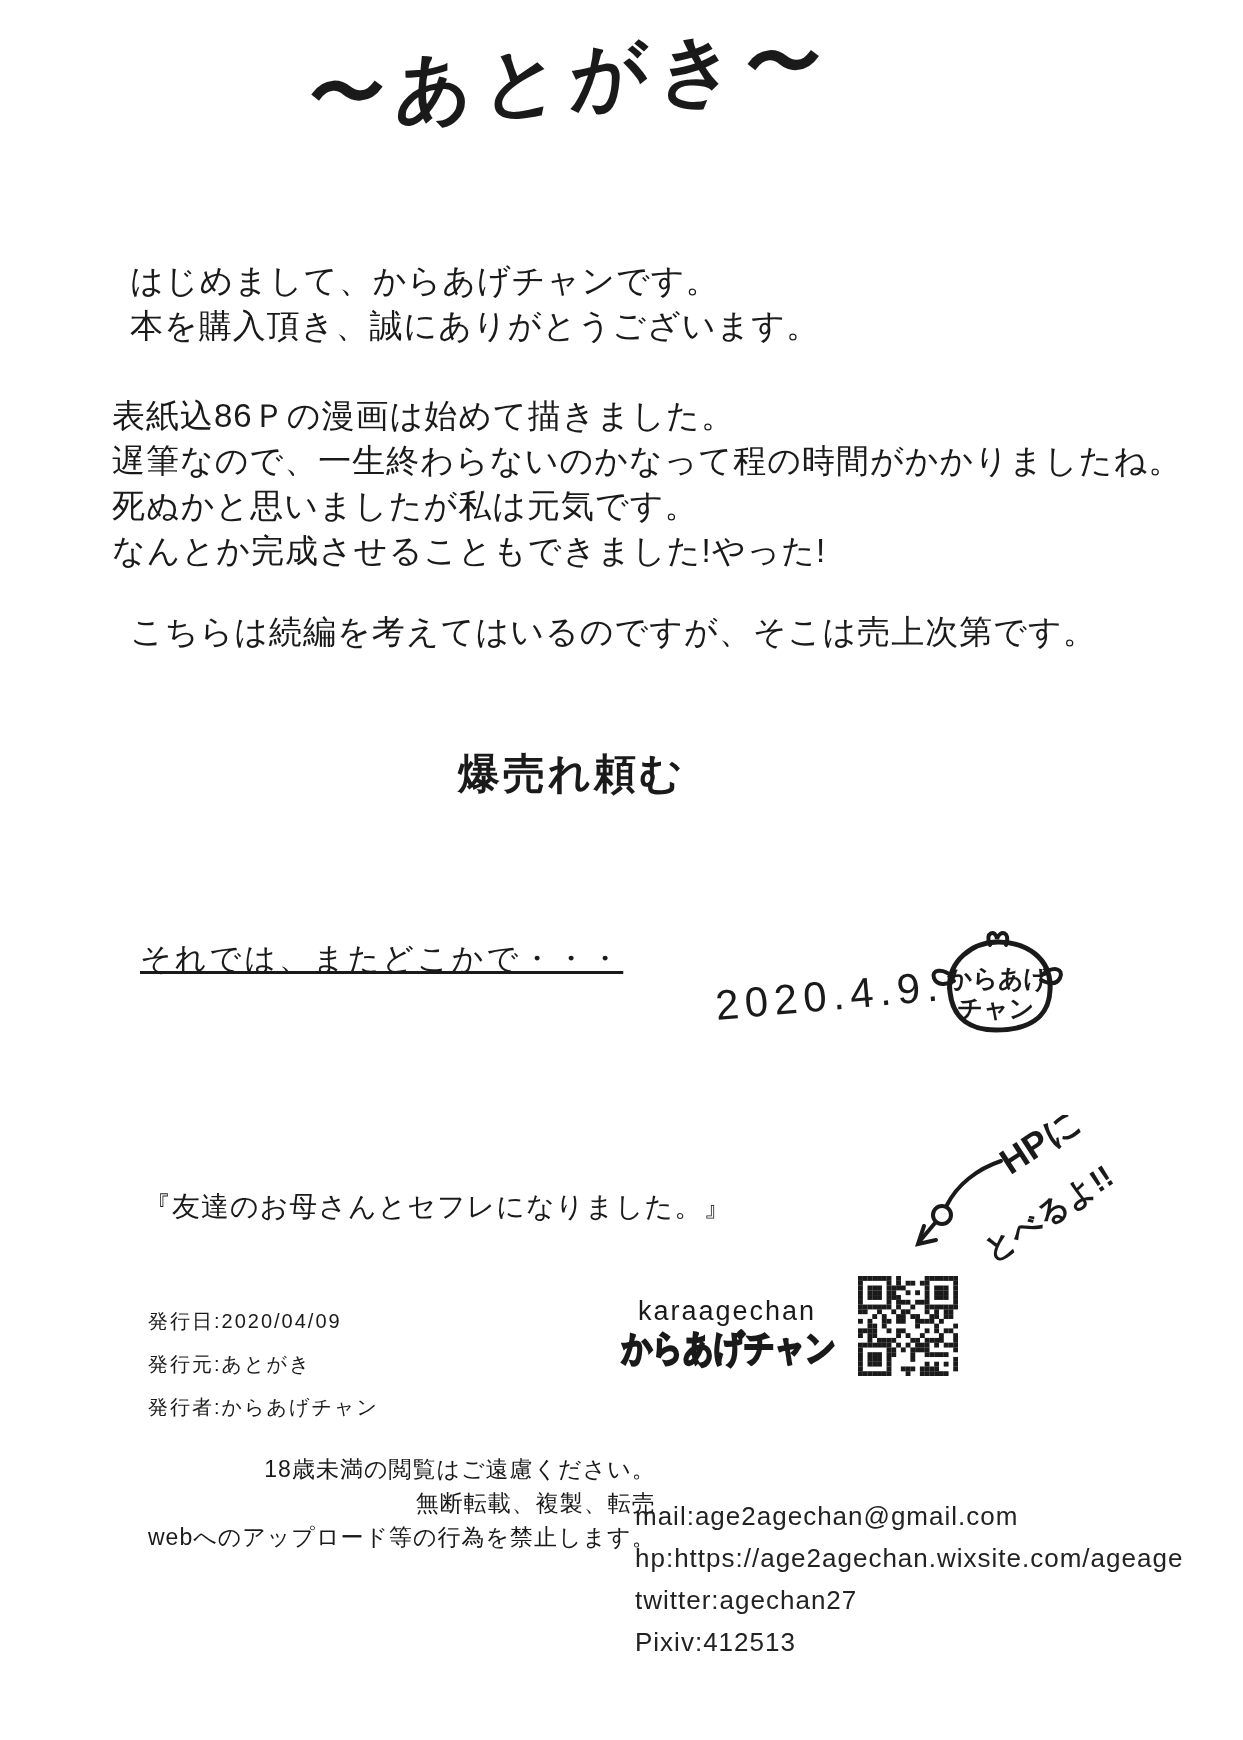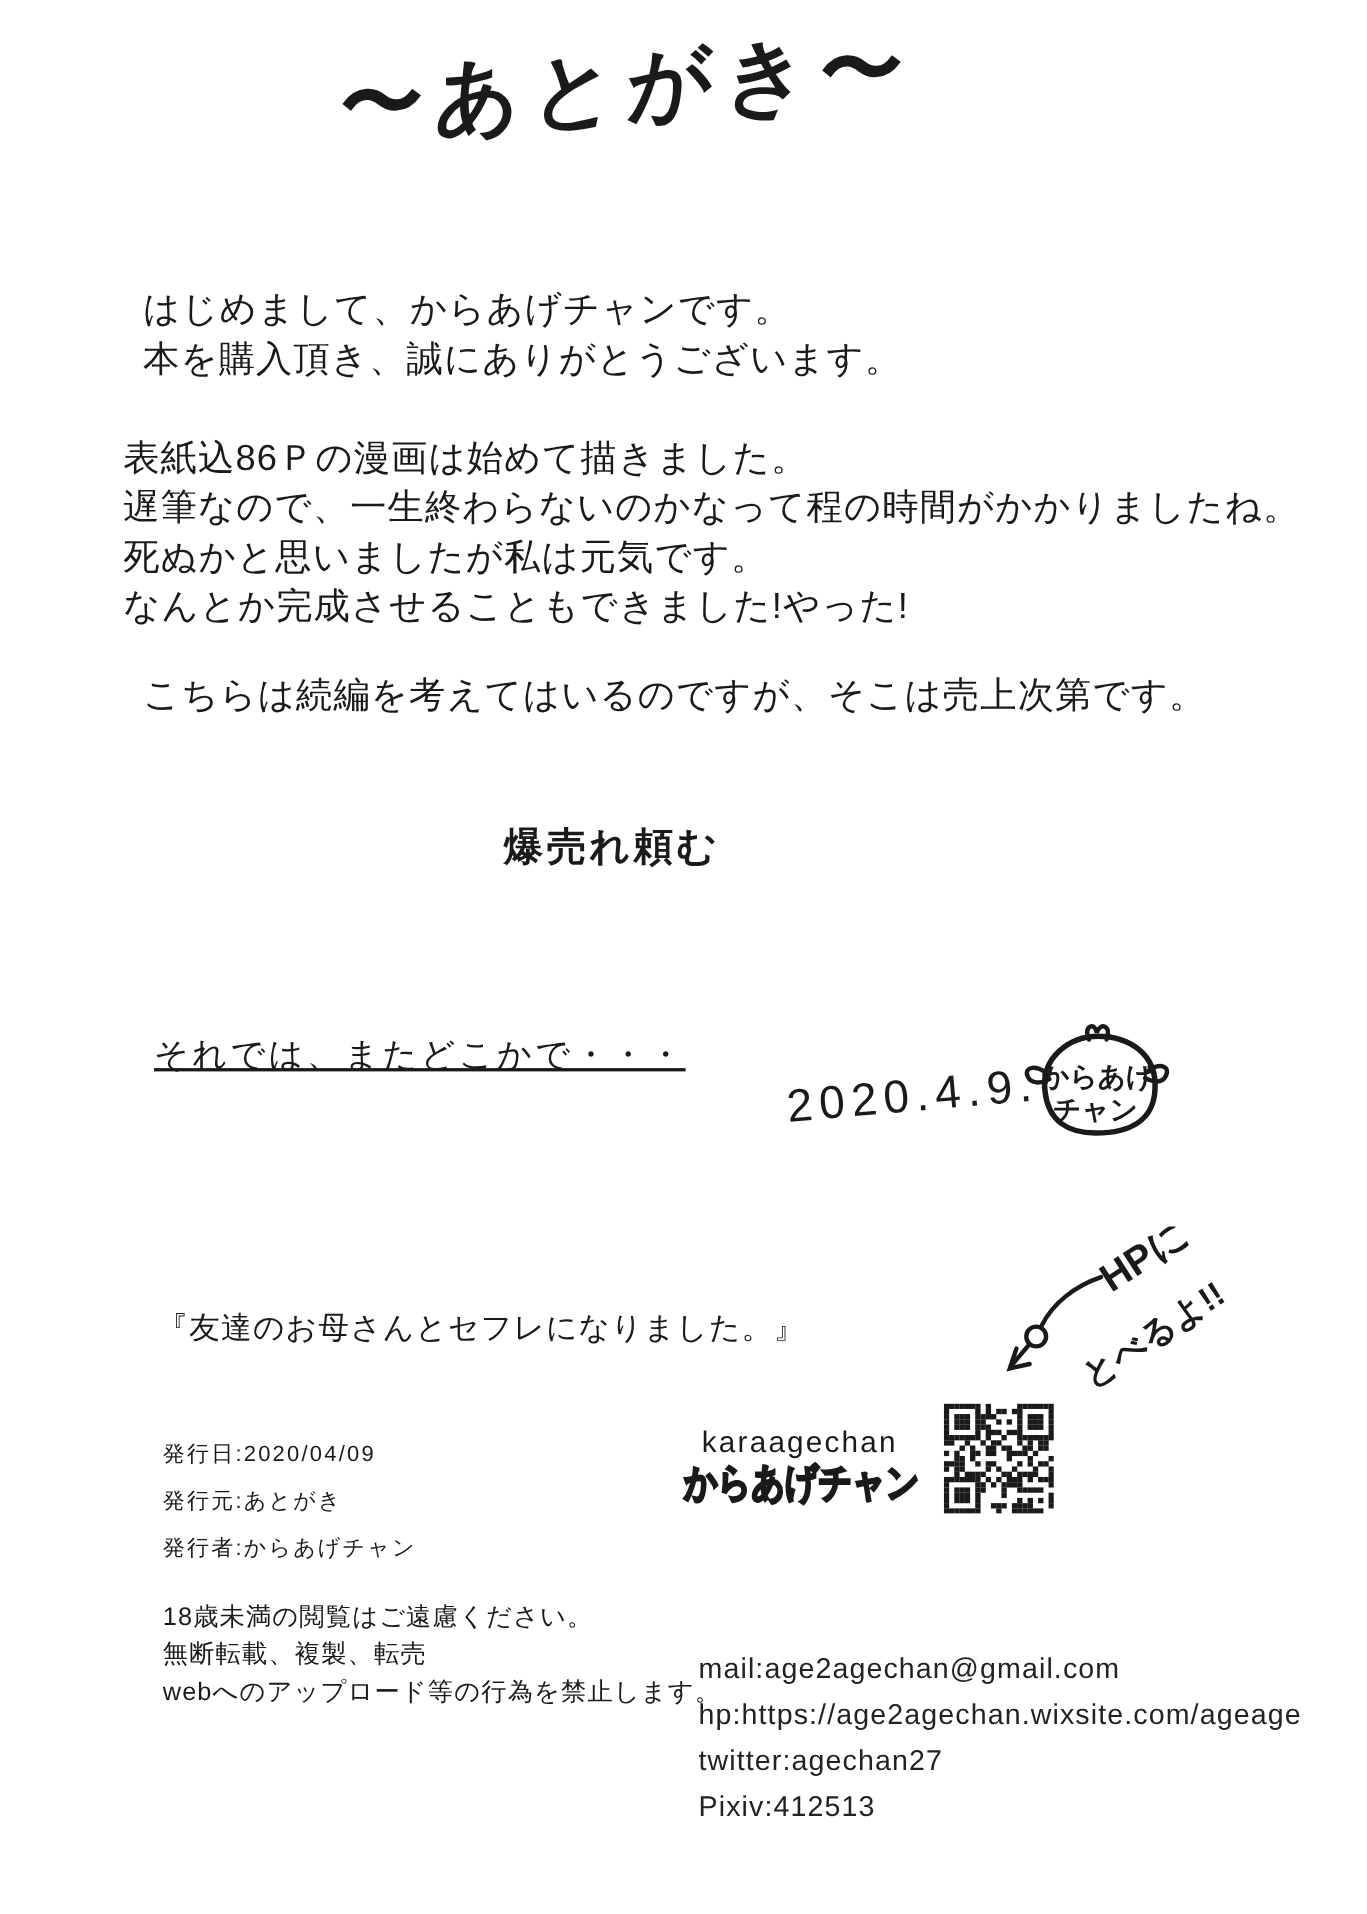--- a/index.html
+++ b/index.html
@@ -20,38 +20,38 @@
     text-align:center;
     transform:rotate(-4deg) skewX(-4deg);
     white-space:nowrap;
   }
   .para .line{font-size:33px;line-height:45px;letter-spacing:1px;white-space:nowrap;}
   .p1{left:130px;top:258px;}
   .p2{left:112px;top:393px;}
   .p3{left:130px;top:609px;text-align:right;}
   .emphasis{
     left:458px;top:746px;
-    font-size:36px;font-weight:bold;letter-spacing:3px;white-space:nowrap;
+    font-size:42px;font-weight:bold;letter-spacing:3px;white-space:nowrap;
   }
   .closing{
     left:140px;top:938px;
     font-family:"Liberation Serif","DejaVu Serif",serif;
     font-size:31px;letter-spacing:3px;white-space:nowrap;text-decoration:underline;
   }
   .date{
     left:715px;top:972px;
     font-size:42px;letter-spacing:6px;white-space:nowrap;
     transform:rotate(-5deg);
   }
   .mascot{left:926px;top:930px;}
   .hpnote{left:893px;top:1115px;}
   .booktitle{left:143px;top:1188px;font-size:28px;letter-spacing:1px;white-space:nowrap;}
   .pub{left:148px;top:1308px;}
   .pub .row{font-size:20px;height:43px;letter-spacing:2px;white-space:nowrap;}
-  .disc{left:148px;top:1452px;}
+  .disc{left:148px;top:1452px;text-align:right;}
   .disc .line{font-size:23px;line-height:34px;letter-spacing:1px;white-space:nowrap;}
   .circle-en{left:638px;top:1296px;font-size:27px;letter-spacing:2px;}
   .circle-jp{left:620px;top:1320px;}
   .qr{left:858px;top:1276px;}
   .contacts{left:635px;top:1464px;margin-top:37px;}
   .contacts .row{font-size:26px;height:42px;letter-spacing:1px;color:#222;white-space:nowrap;}
   svg text{font-family:"Liberation Sans","DejaVu Sans",sans-serif;fill:#1a1a1a;}
 </style>
 </head>
 <body>

